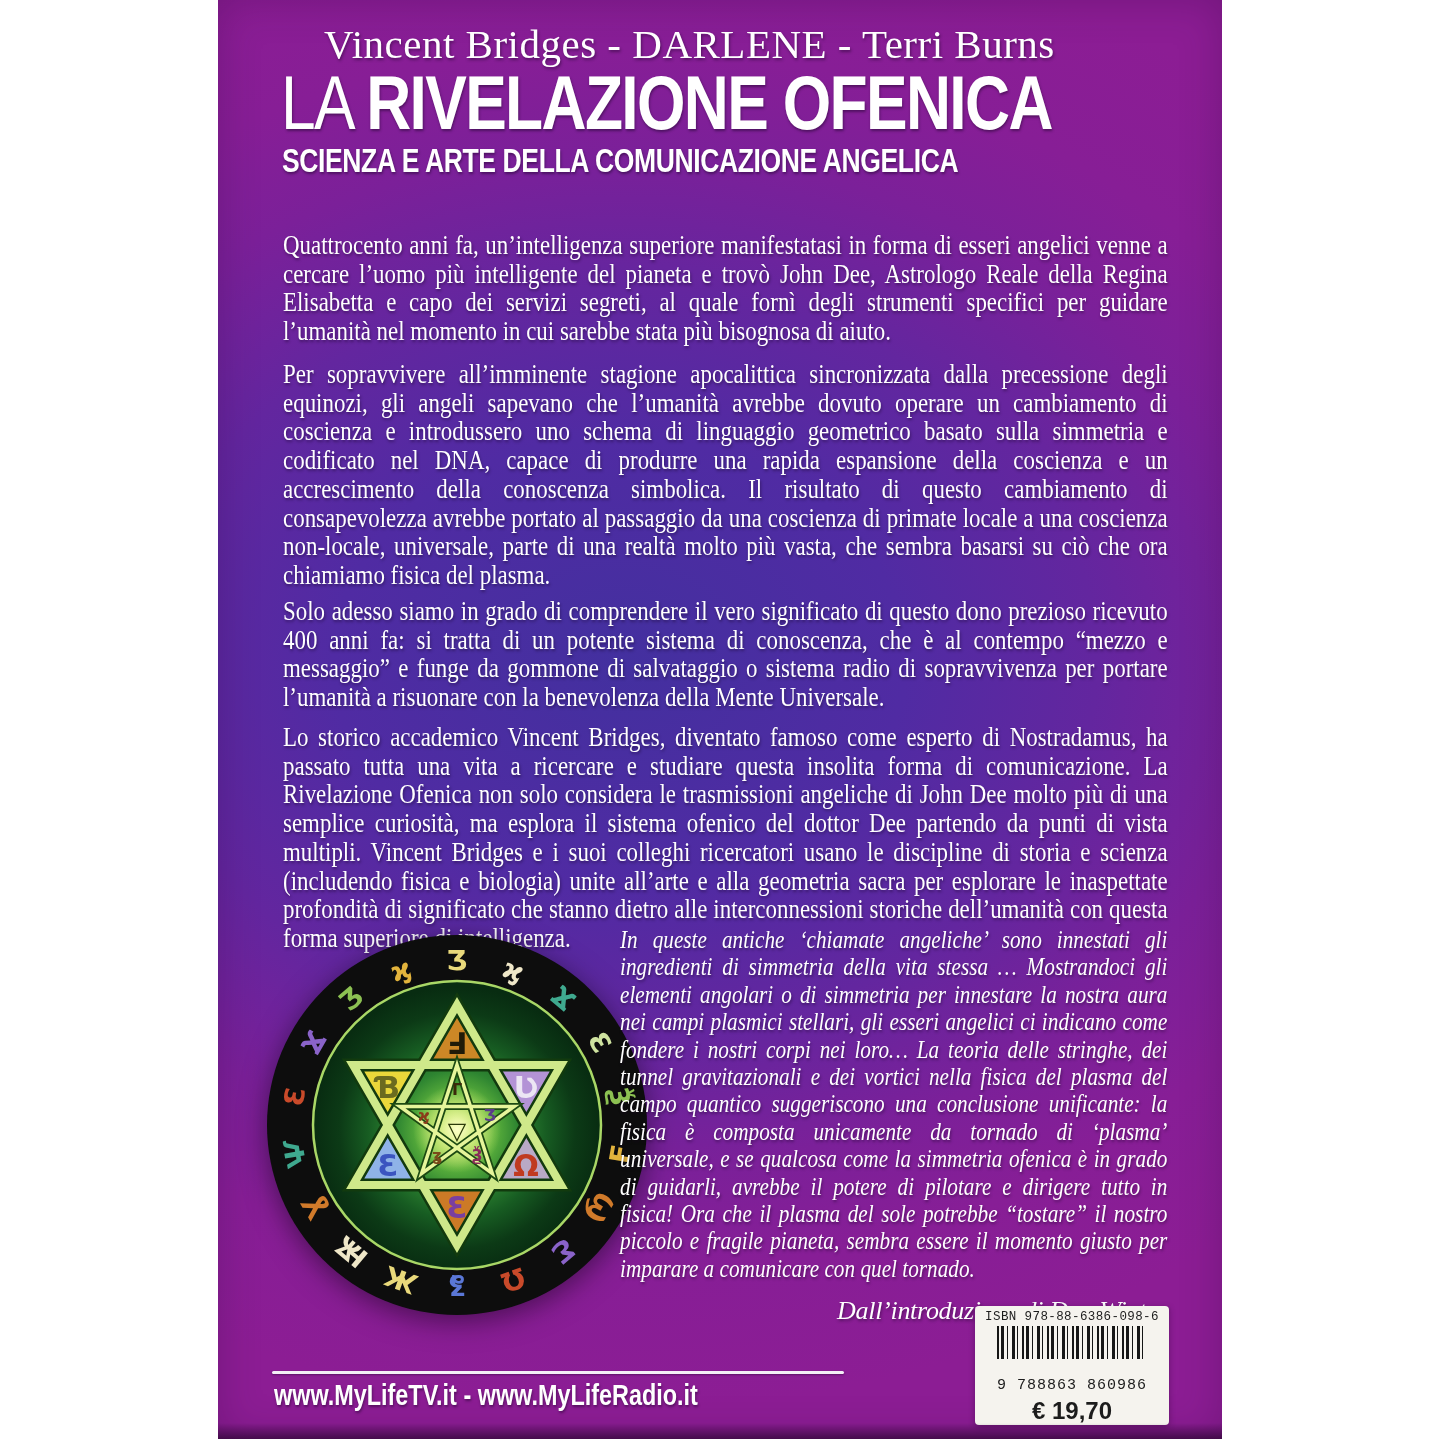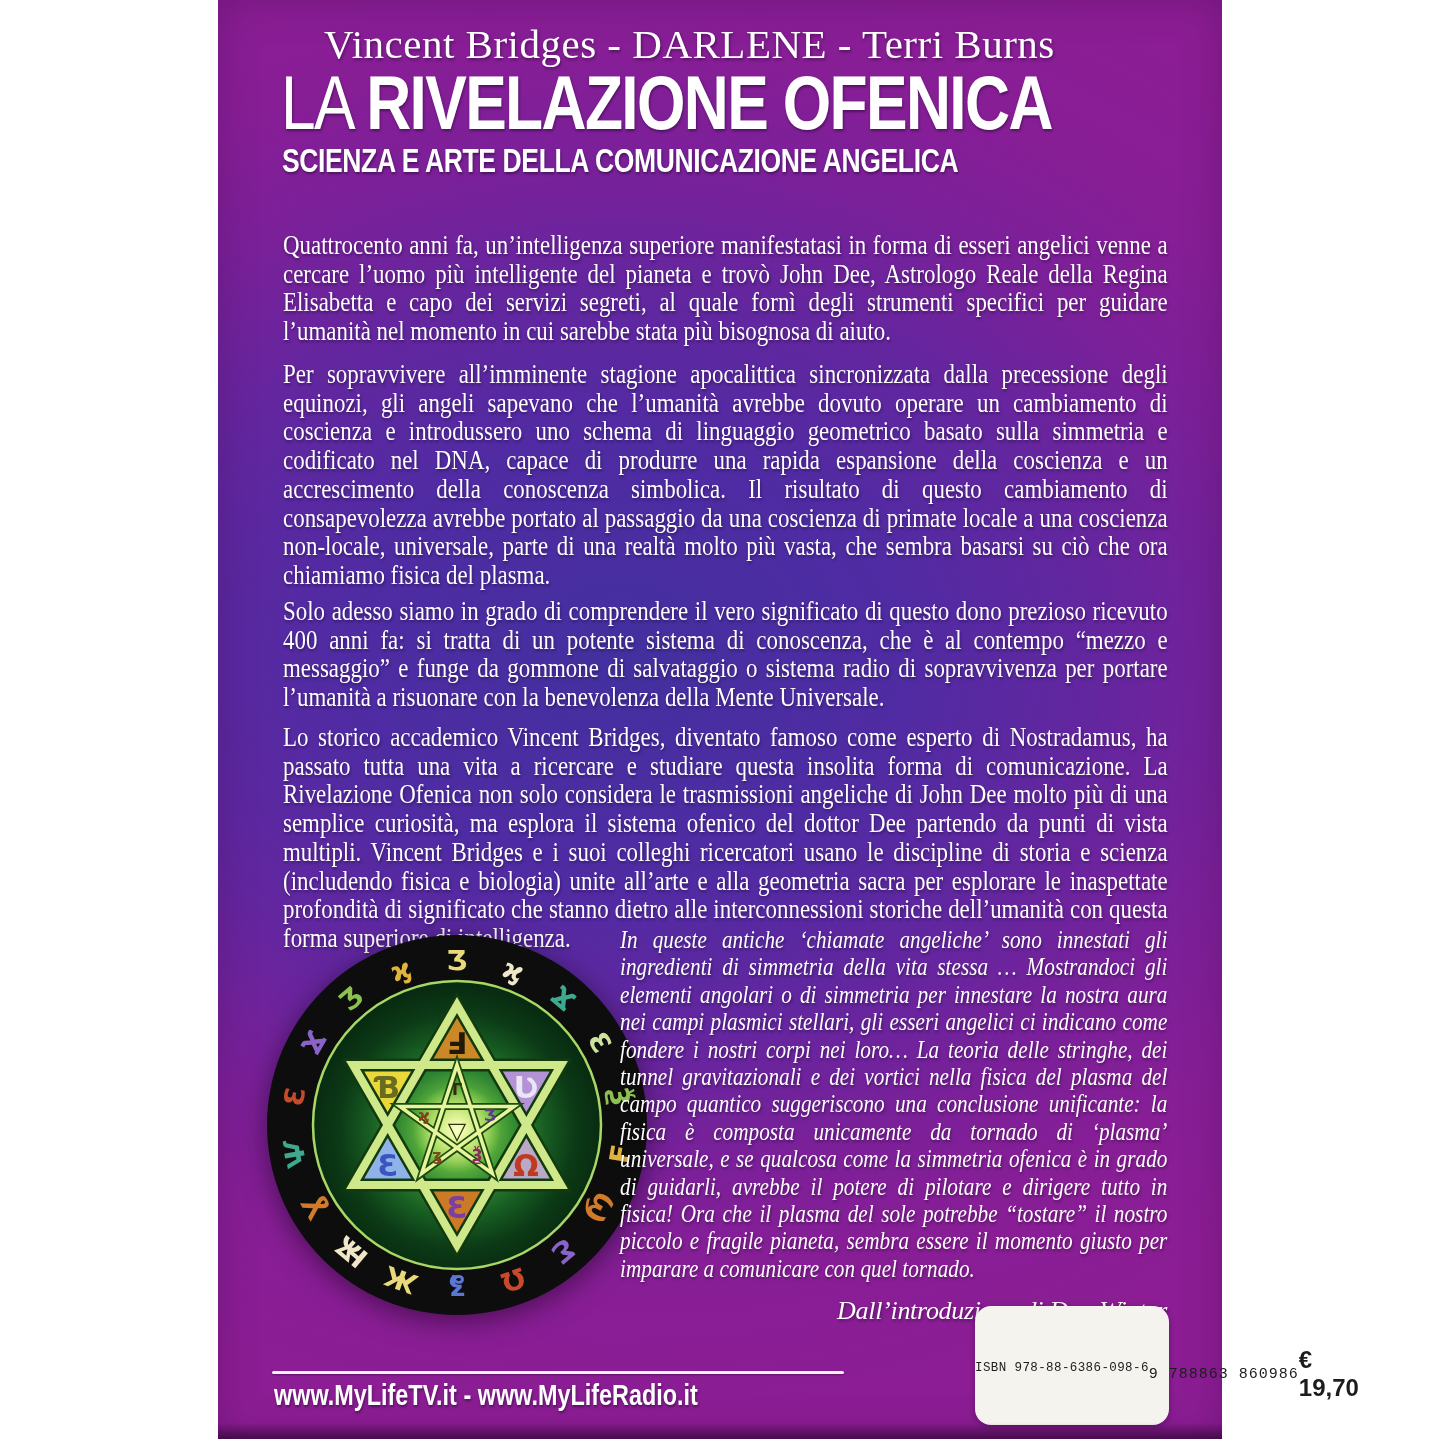--- a/index.html
+++ b/index.html
@@ -58,42 +58,42 @@
     position:absolute;left:54px;top:1371px;width:572px;height:3px;
     background:#f4eef6;border-radius:2px;box-shadow:0 1px 2px rgba(30,0,40,.4);
   }
   .websites{
     position:absolute;left:56px;top:1378px;white-space:nowrap;
     font-family:"Liberation Sans",sans-serif;font-weight:700;font-size:30px;line-height:34px;
     transform:scaleX(.78);transform-origin:left top;
   }
   .barcode-box{
     position:absolute;left:757px;top:1306px;width:194px;height:119px;
-    background:#f5f3ee;border-radius:16px;box-shadow:0 2px 6px rgba(30,0,40,.35);
-    display:flex;flex-direction:row;align-items:center;color:#1c1c1c;
+    background:#f5f3ee;border-radius:4px;box-shadow:0 2px 6px rgba(30,0,40,.35);
+    display:flex;flex-direction:column;align-items:center;color:#1c1c1c;
   }
   .isbn{
     font-family:"Liberation Mono",monospace;font-size:12.5px;letter-spacing:.4px;
     margin-top:4px;white-space:nowrap;
   }
   .bars{
     width:150px;height:44px;margin-top:2px;
     background-image:repeating-linear-gradient(90deg,
       #161616 0 2px, transparent 2px 4px,
       #161616 4px 7px, transparent 7px 10px,
       #161616 10px 11px, transparent 11px 15px,
       #161616 15px 18px, transparent 18px 20px,
       #161616 20px 21px, transparent 21px 25px);
   }
   .barcode-number{
     font-family:"Liberation Mono",monospace;font-size:15px;letter-spacing:1px;margin-top:18px;
     white-space:nowrap;
   }
   .price{
-    font-family:"Liberation Sans",sans-serif;font-weight:700;font-size:24px;margin-top:16px;
+    font-family:"Liberation Sans",sans-serif;font-weight:700;font-size:24px;margin-top:3px;
   }
   .seal-text{font-family:"DejaVu Sans",sans-serif;}
 </style>
 </head>
 <body>
 
 <div class="cover">
 
   <div class="authors txt">Vincent Bridges - DARLENE - Terri Burns</div>
 

